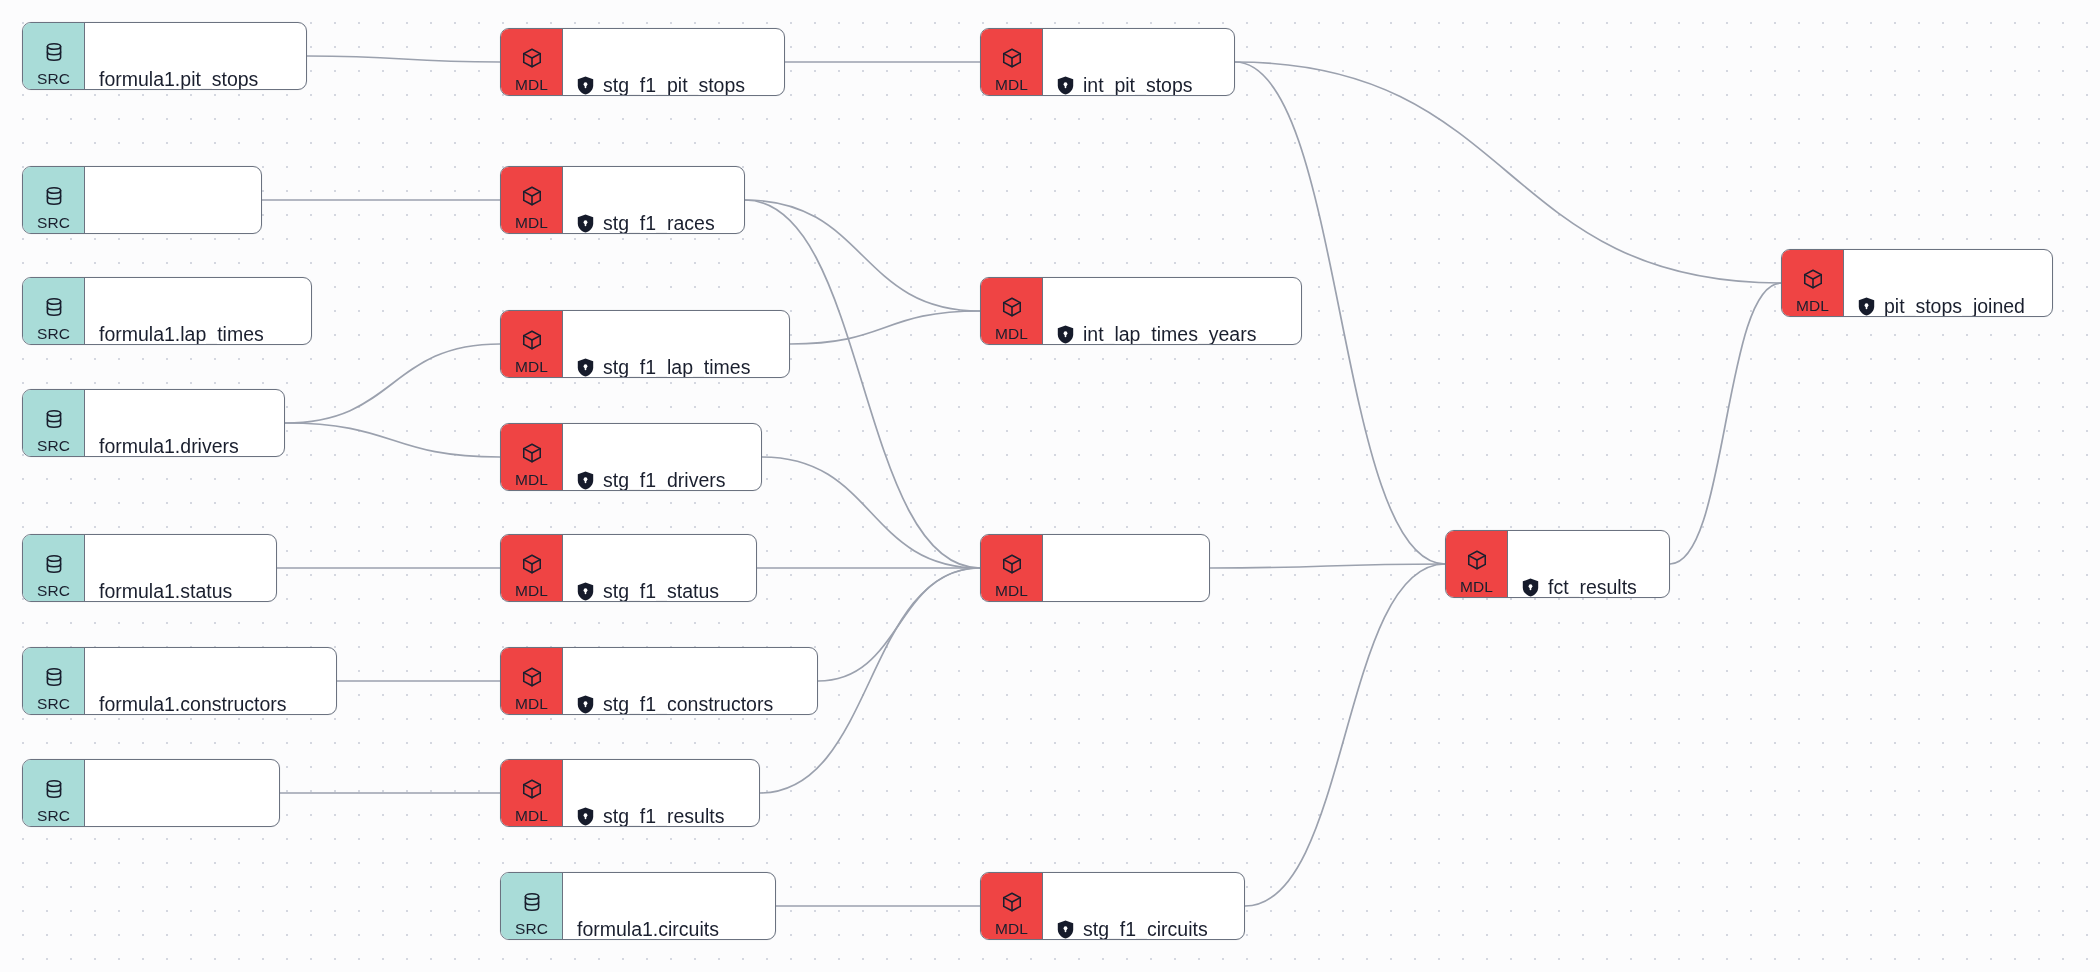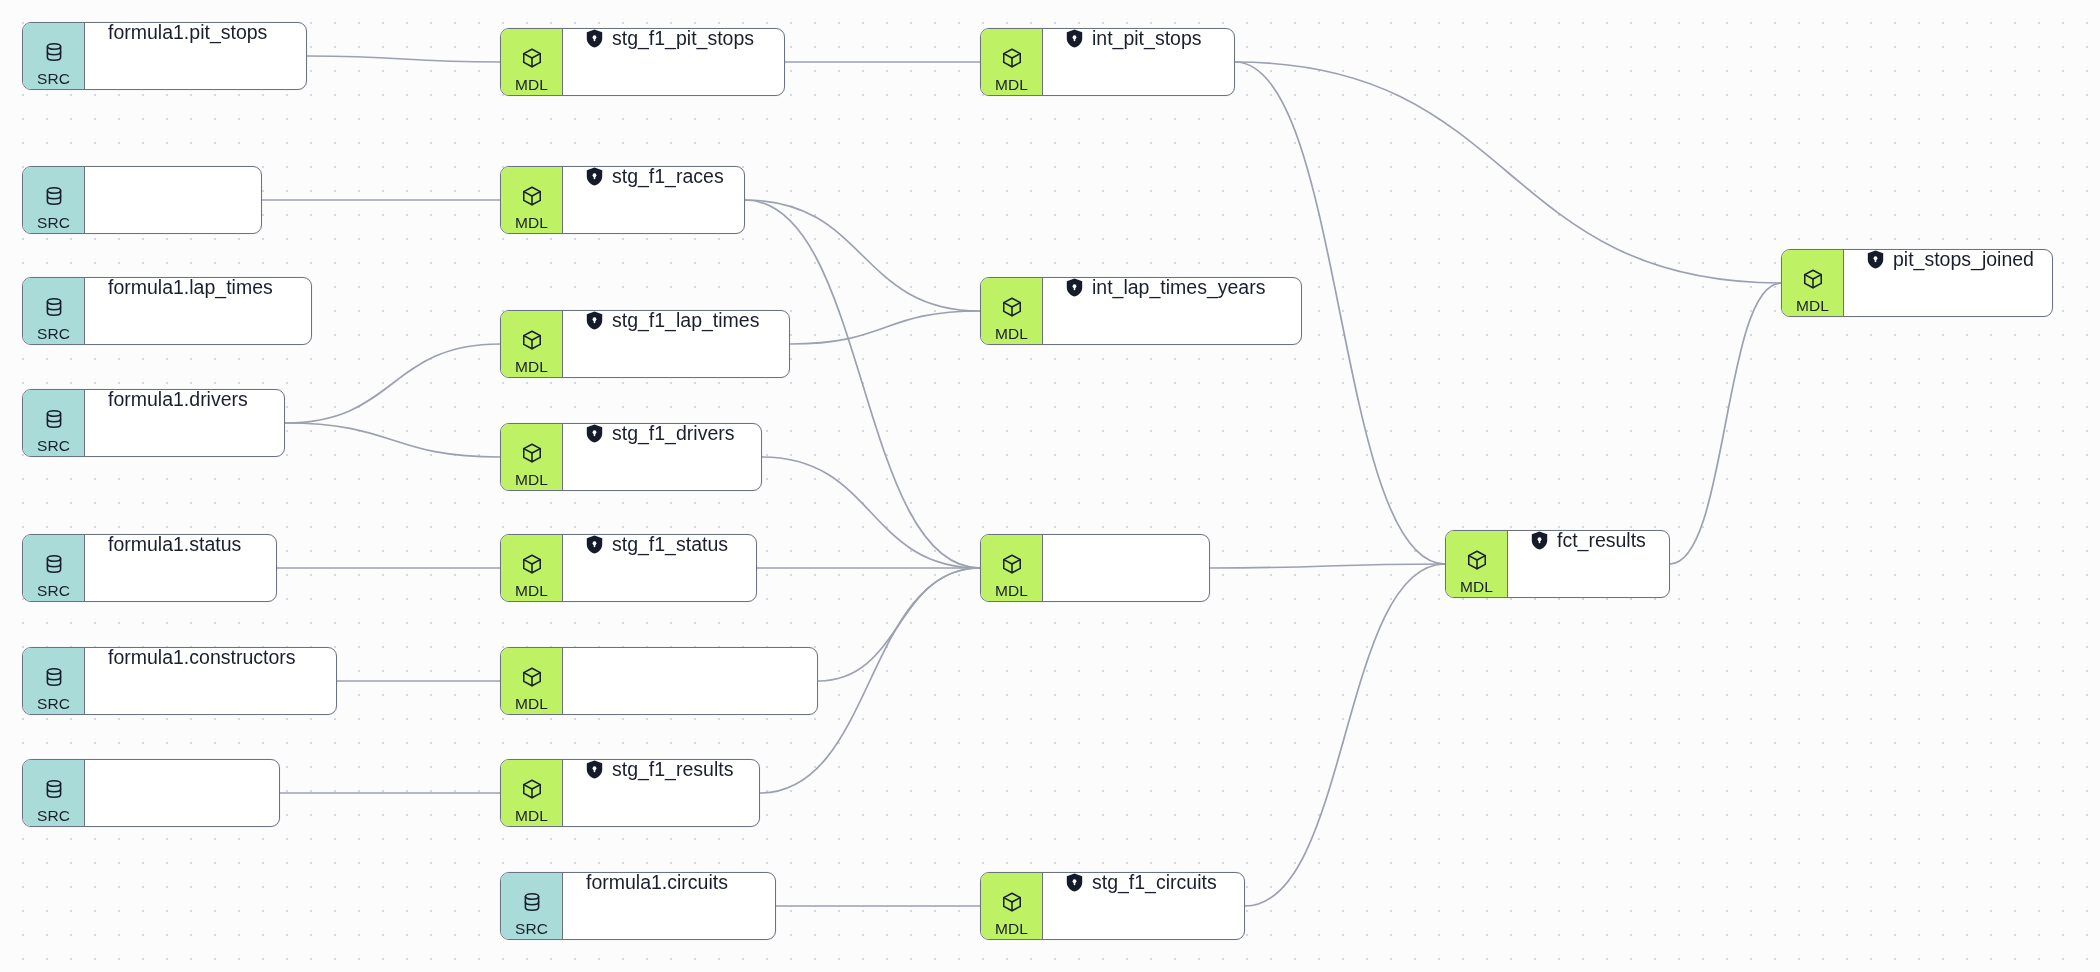--- a/index.html
+++ b/index.html
@@ -41,37 +41,37 @@
     flex: 0 0 62px;
     display: flex;
     flex-direction: column;
     align-items: center;
     justify-content: center;
     gap: 8px;
     border-right: 1.6px solid #6b7280;
     padding-top: 14px;
   }
   .badge.src { background: #a9dcd8; }
-  .badge.mdl { background: #bef264; }
+  .badge.mdl { background: #ef4444; }
   .badge-icon {
     display: block;
     line-height: 0;
   }
   .badge-label {
     font-size: 15.5px;
     line-height: 15px;
     color: #1a1f2e;
     letter-spacing: 0.1px;
     font-family: "Liberation Sans", sans-serif;
   }
   .node-body {
     flex: 1 1 auto;
     display: flex;
-    align-items: flex-start;
-    padding: 0 16px 0 23px;
+    align-items: flex-end;
+    padding: 0 16px 0 14px;
     gap: 9px;
     white-space: nowrap;
   }
   .node-label {
     font-size: 19.5px;
     color: #1a1f2e;
     line-height: 1;
     font-family: "Liberation Sans", sans-serif;
   }
   .shield {
@@ -303,20 +303,28 @@
       </div>
       <div class="node" style="left: 500px; top: 647px; width: 318px;">
         <div class="badge mdl">
           <span class="badge-icon"><svg width="22" height="22" viewBox="0 0 24 24" fill="none" stroke="#1a1f2e" stroke-width="1.7" stroke-linecap="round" stroke-linejoin="round">
               <path d="M12 2.4 21 7.2v9.6L12 21.6 3 16.8V7.2z"></path>
               <path d="M3 7.2 12 12l9-4.8"></path>
               <path d="M12 12v9.6"></path>
             </svg></span>
           <span class="badge-label">MDL</span>
         </div>
+        <div class="node-body">
+          <span class="shield"><svg width="17" height="19" viewBox="0 0 17 19" fill="#161b2b">
+              <path d="M8.5 0.6 16.2 3.3v6.2c0 4.2-3.1 7.6-7.7 9.1C3.9 17.1.8 13.7.8 9.5V3.3z"></path>
+              <circle cx="8.5" cy="8.2" r="1.9" fill="#ffffff"></circle>
+              <rect x="7.7" y="8.6" width="1.6" height="3.6" rx="0.8" fill="#ffffff"></rect>
+            </svg></span>
+          <span class="node-label">stg_f1_constructors</span>
+        </div>
       </div>
       <div class="node" style="left: 500px; top: 759px; width: 260px;">
         <div class="badge mdl">
           <span class="badge-icon"><svg width="22" height="22" viewBox="0 0 24 24" fill="none" stroke="#1a1f2e" stroke-width="1.7" stroke-linecap="round" stroke-linejoin="round">
               <path d="M12 2.4 21 7.2v9.6L12 21.6 3 16.8V7.2z"></path>
               <path d="M3 7.2 12 12l9-4.8"></path>
               <path d="M12 12v9.6"></path>
             </svg></span>
           <span class="badge-label">MDL</span>
         </div>

